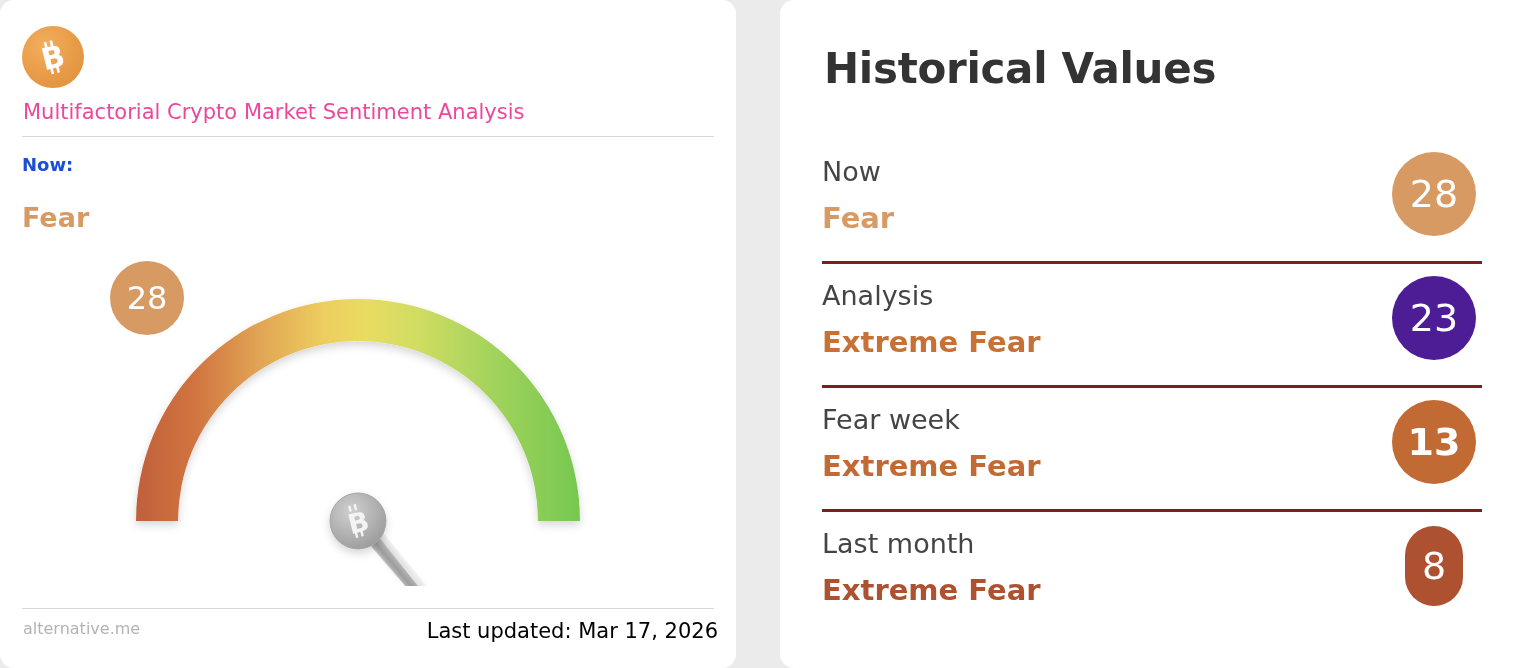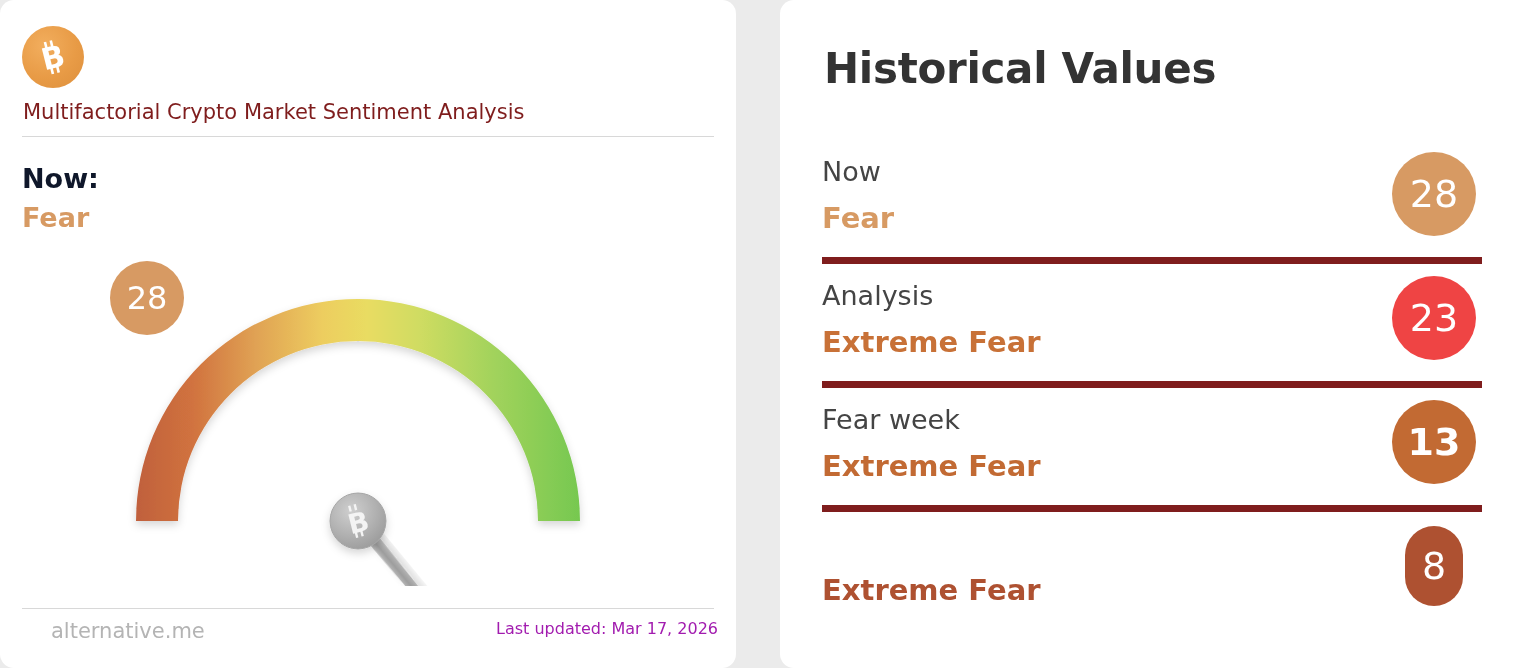--- a/index.html
+++ b/index.html
@@ -60,41 +60,41 @@
     letter-spacing: -0.5px;
     line-height: 1;
     white-space: nowrap;
   }
 
   .subtitle {
     position: absolute;
     left: 23px;
     top: 100px;
     font-size: 21px;
-    color: #7f1d1d;
+    color: #ec4899;
     font-weight: normal;
     white-space: nowrap;
   }
 
   .hr-top {
     position: absolute;
     left: 22px;
     top: 136px;
     width: 692px;
     height: 1px;
     background: #d8d8d8;
   }
 
   .now-label {
     position: absolute;
     left: 22px;
-    top: 163px;
-    font-size: 27px;
-    font-weight: bold;
-    color: #0f172a;
+    top: 154px;
+    font-size: 18px;
+    font-weight: bold;
+    color: #1d4ed8;
     line-height: 1.2;
   }
   .now-value {
     position: absolute;
     left: 22px;
     top: 202px;
     font-size: 27px;
     font-weight: bold;
     color: #d79a63;
     line-height: 1.2;
@@ -132,30 +132,29 @@
     top: 608px;
     width: 692px;
     height: 1px;
     background: #d8d8d8;
   }
 
   .footer-left {
     position: absolute;
     left: 23px;
     top: 619px;
-    font-size: 21px;
+    font-size: 16px;
     color: #b4b4b4;
-    margin-left: 28px;
   }
   .footer-right {
     position: absolute;
     right: 18px;
     top: 619px;
-    font-size: 16px;
-    color: #a21caf;
+    font-size: 21px;
+    color: #000000;
     white-space: nowrap;
   }
 
   
   .card-right {
     position: absolute;
     left: 780px;
     top: 0px;
     width: 896px;
     height: 668px;
@@ -179,21 +178,21 @@
     position: absolute;
     left: 42px;
     top: 140px;
     width: 660px;
   }
 
   .hist-row {
     position: relative;
     height: 124px;
     box-sizing: border-box;
-    border-bottom: 7px solid #7f1d1d;
+    border-bottom: 3px solid #7f1d1d;
   }
   .hist-row.last { border-bottom: none; }
 
   .hist-period {
     position: absolute;
     left: 0px;
     top: 16px;
     font-size: 27px;
     color: #444444;
   }
@@ -325,30 +324,31 @@
 
       <div class="hist-row">
         <div class="hist-period">Now</div>
         <div class="hist-label" style="color: rgb(215, 154, 99);">Fear</div>
         <div class="hist-badge" style="background: rgb(215, 154, 99);">28</div>
       </div>
 
       <div class="hist-row">
         <div class="hist-period">Analysis</div>
         <div class="hist-label" style="color: rgb(200, 113, 55);">Extreme Fear</div>
-        <div class="hist-badge" style="background: #ef4444;">23</div>
+        <div class="hist-badge" style="background: #4c1d95;">23</div>
       </div>
 
       <div class="hist-row">
         <div class="hist-period">Fear week</div>
         <div class="hist-label" style="color: rgb(194, 106, 51);">Extreme Fear</div>
         <div class="hist-badge" style="background: rgb(194, 106, 51); font-weight: bold;">13</div>
       </div>
 
       <div class="hist-row last">
+        <div class="hist-period">Last month</div>
         <div class="hist-label" style="color: rgb(174, 81, 49);">Extreme Fear</div>
         <div class="hist-badge narrow" style="background: rgb(174, 81, 49);">8</div>
       </div>
 
     </div>
   </div>
 
 </div>
 
 </body></html>

